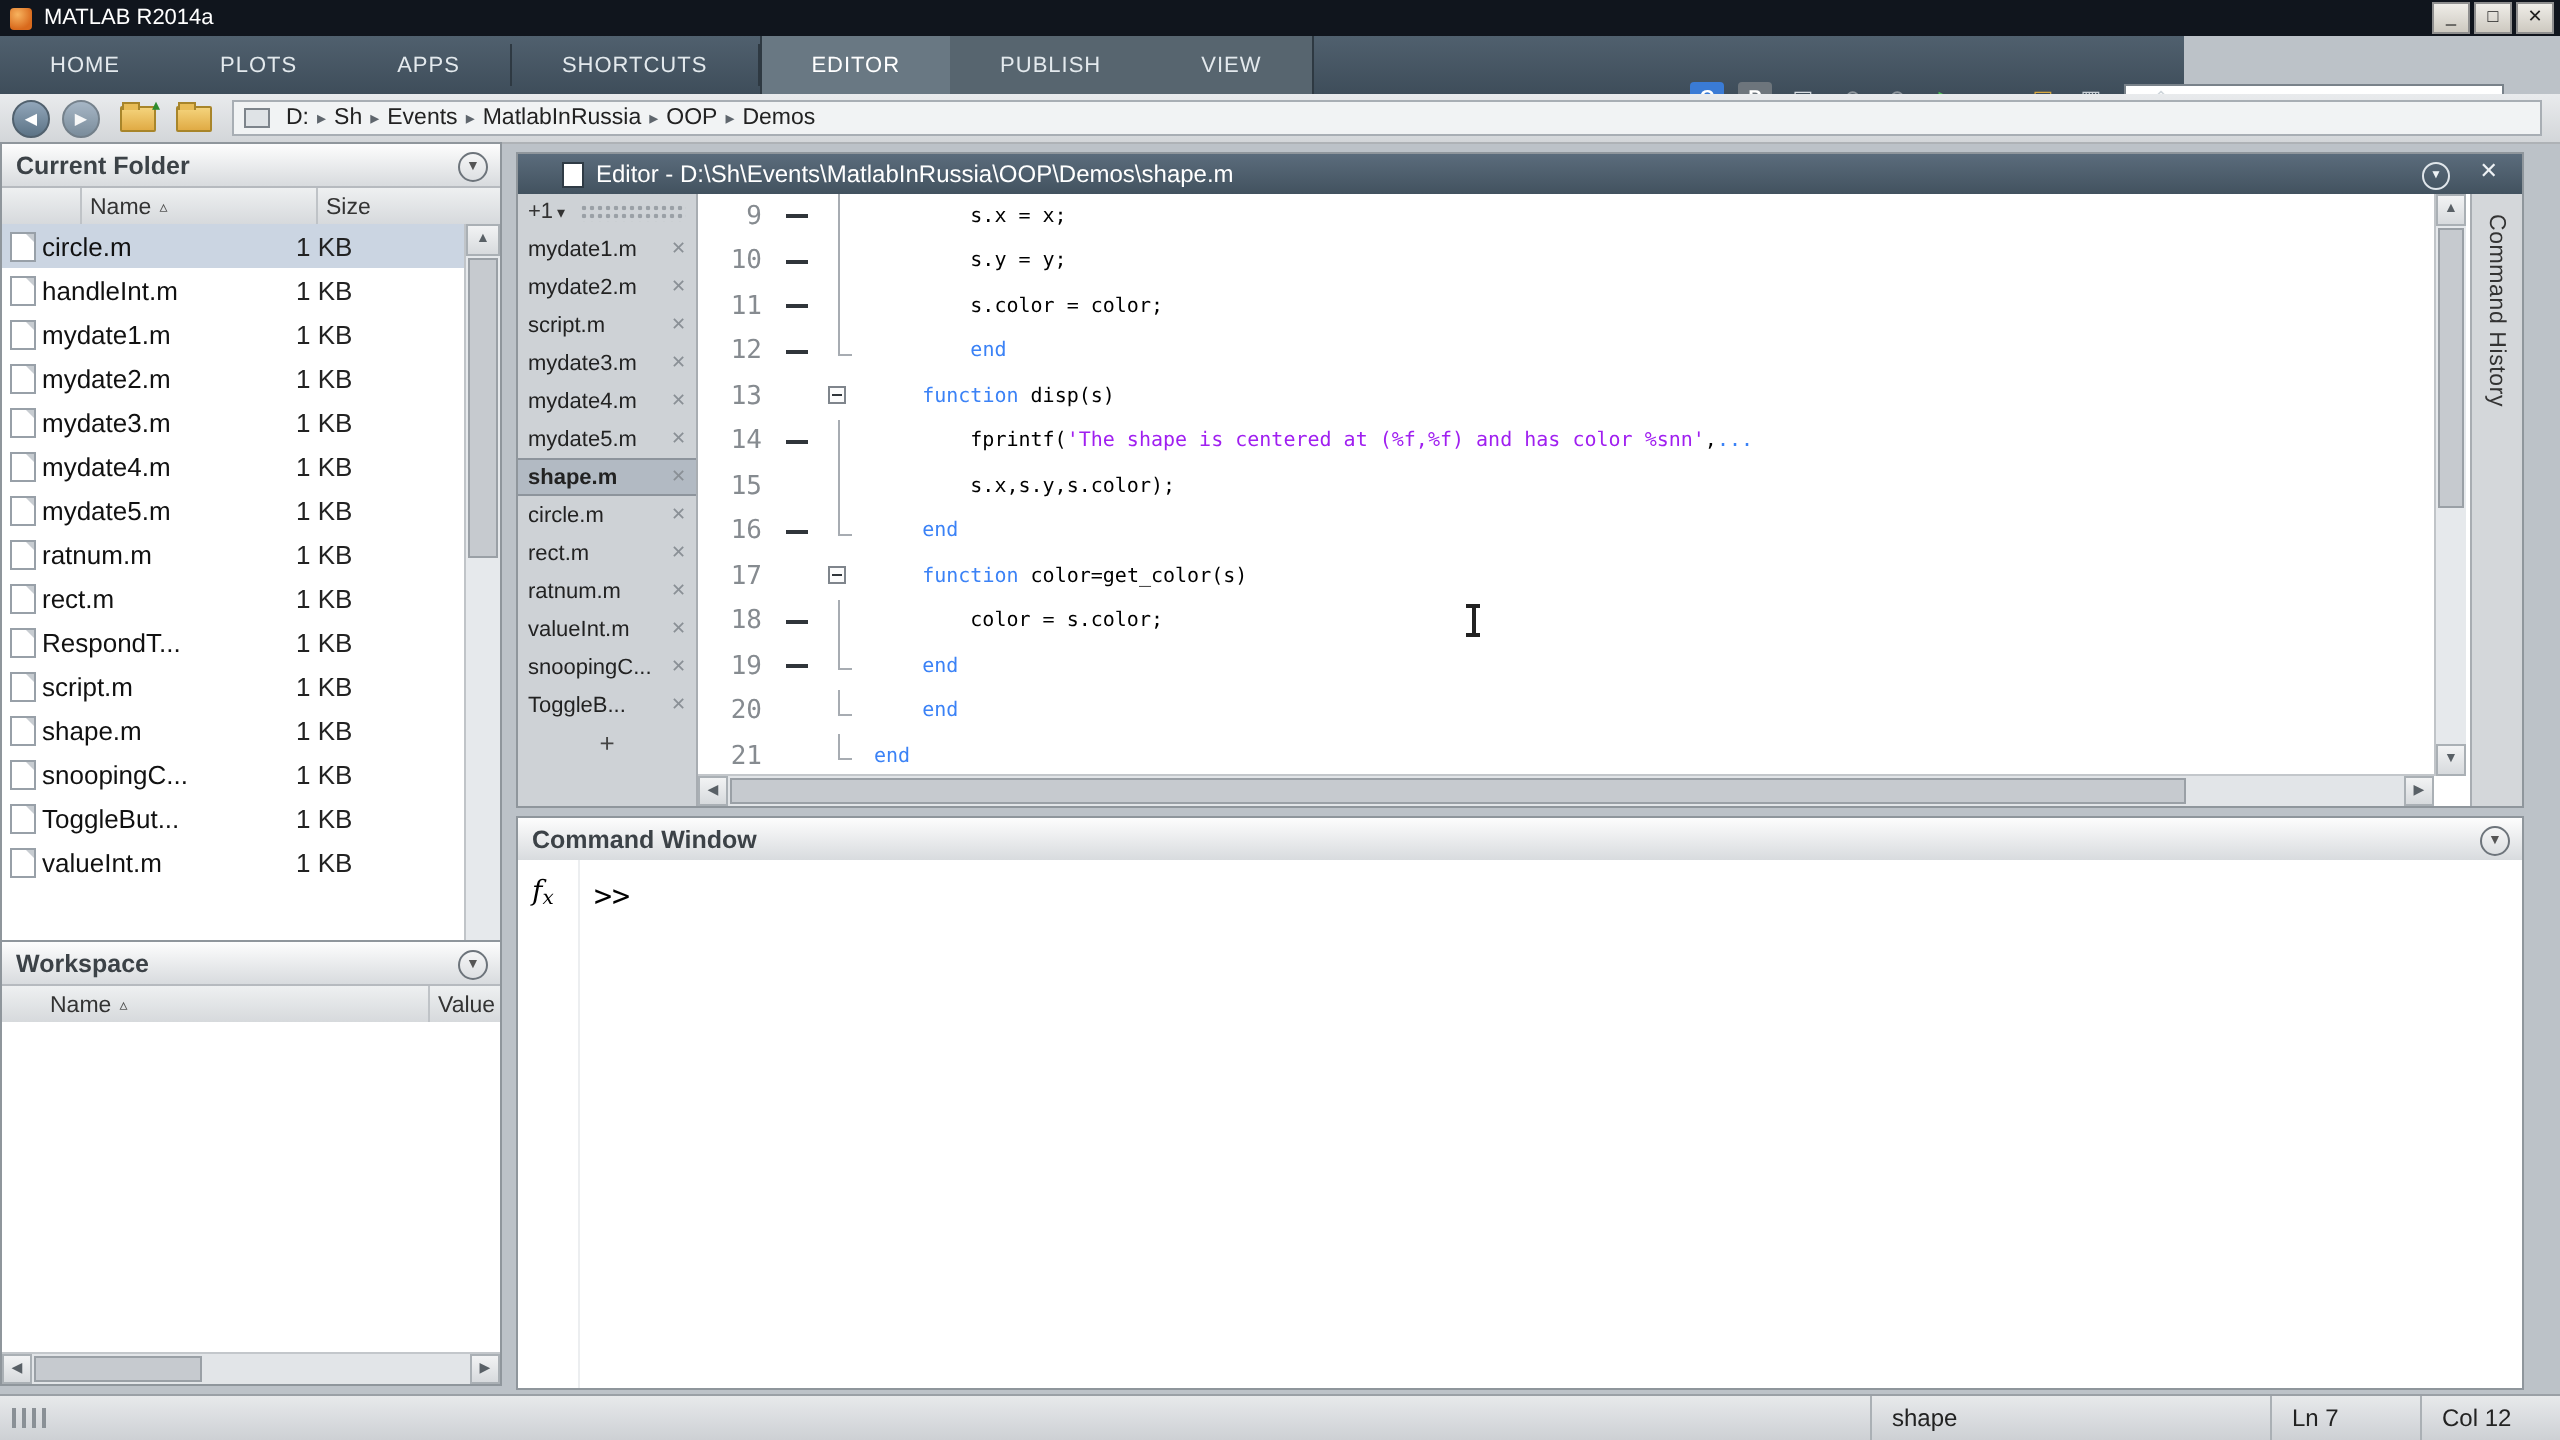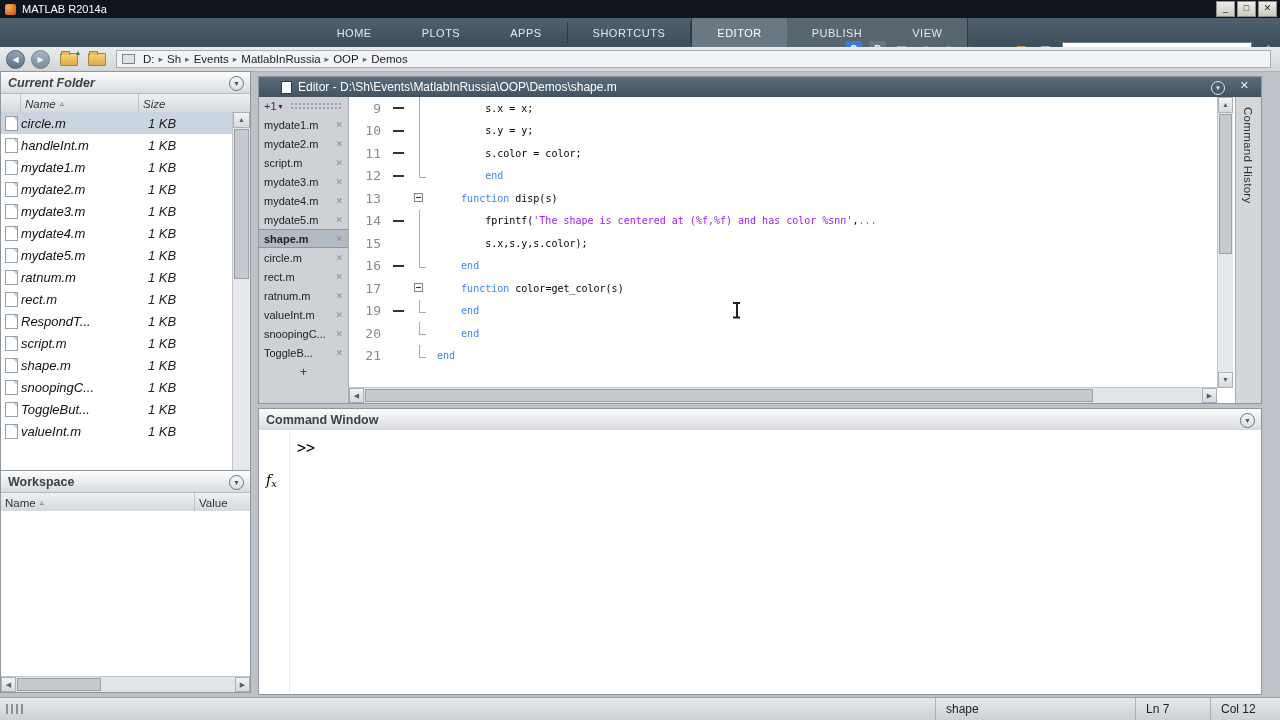--- a/index.html
+++ b/index.html
@@ -6,21 +6,21 @@
   body{width:1280px;height:720px;overflow:hidden;font-family:"Liberation Sans","DejaVu Sans",sans-serif;background:#bcc2c8;position:relative;-webkit-font-smoothing:antialiased;}
   #app{position:absolute;inset:0;width:1280px;height:720px;}
 
   
   #titlebar{position:absolute;left:0;top:0;width:1280px;height:18px;background:#10151d;color:#fff;display:flex;align-items:center;font-size:11px;}
   .mlogo{width:11px;height:11px;margin:0 6px 0 5px;border-radius:2px;background:radial-gradient(circle at 35% 30%,#f7b35f,#d96a1d 70%);}
   .winbtns{margin-left:auto;display:flex;gap:2px;padding-right:3px;}
   .winbtn{width:17px;height:14px;background:linear-gradient(#efede8,#cdc9c0);border:1px solid #8f8f8f;color:#222;font-size:9px;line-height:12px;text-align:center;}
 
   
-  #tabrow{position:absolute;left:0;top:18px;width:1280px;height:29px;background:linear-gradient(#50606e,#3e4d5a);display:flex;align-items:stretch;justify-content:center;}
+  #tabrow{position:absolute;left:0;top:18px;width:1092px;height:29px;background:linear-gradient(#50606e,#3e4d5a);display:flex;align-items:stretch;}
   .ts-tab{padding:0 25px;display:flex;align-items:center;color:#e3e9ed;font-size:11px;letter-spacing:.5px;}
   .ts-sep{width:1px;background:#2e3942;margin:4px 0;}
   .ctx-group{display:flex;background:#57656f;border-left:1px solid #2e3942;border-right:1px solid #2e3942;}
   .ts-tab.selected{background:#697883;color:#fff;}
   #quickicons{position:absolute;left:845px;top:23px;display:flex;gap:7px;align-items:center;}
   .qicon{width:17px;height:17px;display:flex;align-items:center;justify-content:center;font-size:11px;border-radius:2px;}
   .qicon.boxed{background:#3a7bd5;color:#fff;font-weight:bold;font-size:10px;}
   .qicon.boxed2{background:#6d757c;color:#fff;font-weight:bold;font-size:10px;}
   #searchbox{position:absolute;left:1062px;top:24px;width:188px;height:18px;background:#fff;border:1px solid #79828a;display:flex;align-items:center;}
   #searchbox input{border:0;outline:0;flex:1;font-size:11px;padding:0 4px;font-family:"Liberation Sans",sans-serif;color:#333;background:transparent;}
@@ -40,22 +40,22 @@
   .drive-ico{width:11px;height:8px;border:1px solid #7d848b;background:#dfe3e6;margin-right:5px;}
   .bc-seg{padding:0 3px;}
   .bc-sep{color:#5f666d;font-size:9px;padding:0 1px;}
 
   
   .panel{position:absolute;background:#f4f5f6;border:1px solid #8f969c;box-sizing:border-box;}
   .panel-header{height:21px;background:linear-gradient(#fdfdfd,#d8dbde);border-bottom:1px solid #b6babf;display:flex;align-items:center;font-size:12.5px;font-weight:bold;color:#3c4247;padding-left:7px;position:relative;}
   .panel-menu{position:absolute;right:6px;top:4px;width:13px;height:13px;border:1px solid #6d747b;border-radius:50%;font-size:7px;color:#555;display:flex;align-items:center;justify-content:center;background:transparent;}
 
   
-  #current-folder{left:0;top:71px;width:251px;height:466px;font-style:italic;}
-  .colheader{height:19px;background:linear-gradient(#eef0f1,#d5d8db);border-bottom:1px solid #b6babf;display:flex;font-size:11.5px;color:#333;align-items:center;}
+  #current-folder{left:0;top:71px;width:251px;height:466px;}
+  .colheader{height:19px;background:linear-gradient(#eef0f1,#d5d8db);border-bottom:1px solid #b6babf;display:flex;font-size:11.5px;color:#333;align-items:center;padding-left:20px;}
   .colcell{padding-left:4px;display:flex;align-items:center;height:100%;box-sizing:border-box;border-right:1px solid #bfc3c7;}
   .sort-tri{font-size:8px;margin-left:4px;color:#555;}
   #cf-list{position:absolute;left:0;top:40px;right:17px;bottom:21px;background:#fff;overflow:hidden;}
   .cf-row{display:flex;align-items:center;height:22px;font-size:13px;color:#111;position:relative;}
   .cf-row.selected{background:#cbd5e2;}
   .cf-iconwrap{width:20px;display:flex;justify-content:center;}
   .ficon{width:11px;height:13px;background:#fff;border:1px solid #98a0a8;position:relative;}
   .ficon::after{content:"";position:absolute;right:0;top:0;border-style:solid;border-width:0 4px 4px 0;border-color:transparent #c7ccd1 transparent transparent;}
   .cf-name{width:119px;white-space:nowrap;overflow:hidden;}
   .cf-size{padding-left:8px;color:#222;}
@@ -104,21 +104,21 @@
   .ibeam::after{content:"";position:absolute;left:1px;right:1px;top:0;height:1.5px;background:#222;box-shadow:0 14.5px 0 #222;}
   .e-vscroll{position:absolute;right:28px;top:20px;bottom:15px;width:16px;background:#e6e9ec;border-left:1px solid #c0c4c8;box-sizing:border-box;}
   .e-hscroll{position:absolute;left:90px;right:44px;bottom:0;height:15px;background:#e2e5e8;border-top:1px solid #c3c7cb;}
   #cmdhist-strip{position:absolute;right:0;top:20px;bottom:0;width:26px;background:#d4d7da;border-left:1px solid #a8adb2;box-sizing:border-box;}
   #cmdhist-label{writing-mode:vertical-rl;font-size:11.5px;color:#333;padding-top:10px;margin-left:6px;letter-spacing:.3px;}
 
   
   #cmdwin{left:258px;top:408px;width:1004px;height:287px;}
   #cw-body{position:absolute;left:0;top:21px;right:0;bottom:0;background:#fff;}
   .cw-gutter{position:absolute;left:0;top:0;bottom:0;width:30px;border-right:1px solid #eceef0;}
-  .fx{font-family:"DejaVu Serif",serif;font-style:italic;font-size:14px;color:#000;position:absolute;left:7px;top:8px;margin-top:34px;}
+  .fx{font-family:"DejaVu Serif",serif;font-style:italic;font-size:14px;color:#000;position:absolute;left:7px;top:8px;}
   .fx .sub{font-size:10px;vertical-align:-2px;}
   .cw-prompt{position:absolute;left:38px;top:9px;font-family:"DejaVu Sans Mono",monospace;font-size:15px;color:#000;}
 
   
   #statusbar{position:absolute;left:0;top:697px;width:1280px;height:23px;background:linear-gradient(#e7e9eb,#cdd0d4);border-top:1px solid #9aa0a6;box-sizing:border-box;font-size:12px;color:#222;}
   .grip{position:absolute;left:6px;top:6px;width:18px;height:10px;background-image:repeating-linear-gradient(90deg,#8a9096 0 2px,transparent 2px 5px);}
   .sb-cells{position:absolute;right:0;top:0;bottom:0;display:flex;}
   .sb-cell{border-left:1px solid #aab0b5;padding-left:10px;display:flex;align-items:center;box-sizing:border-box;}
 </style>
 </head>
@@ -494,20 +494,30 @@
           </div>
           <div class="code-row">
             <span class="ln">17</span>
             <span class="bp-col"></span>
             <span class="fold-col">
               <span class="fold-box"></span>
             </span>
             <span class="code-text"><span class="tok-p">    </span><span class="tok-k">function</span><span class="tok-p"> color=get_color(s)</span></span>
           </div>
           <div class="code-row">
+            <span class="ln">18</span>
+            <span class="bp-col">
+              <span class="bp-dash"></span>
+            </span>
+            <span class="fold-col">
+              <span class="fold-vline"></span>
+            </span>
+            <span class="code-text"><span class="tok-p">        color = s.color;</span></span>
+          </div>
+          <div class="code-row">
             <span class="ln">19</span>
             <span class="bp-col">
               <span class="bp-dash"></span>
             </span>
             <span class="fold-col">
               <span class="fold-corner"></span>
             </span>
             <span class="code-text"><span class="tok-p">    </span><span class="tok-k">end</span></span>
           </div>
           <div class="code-row">

